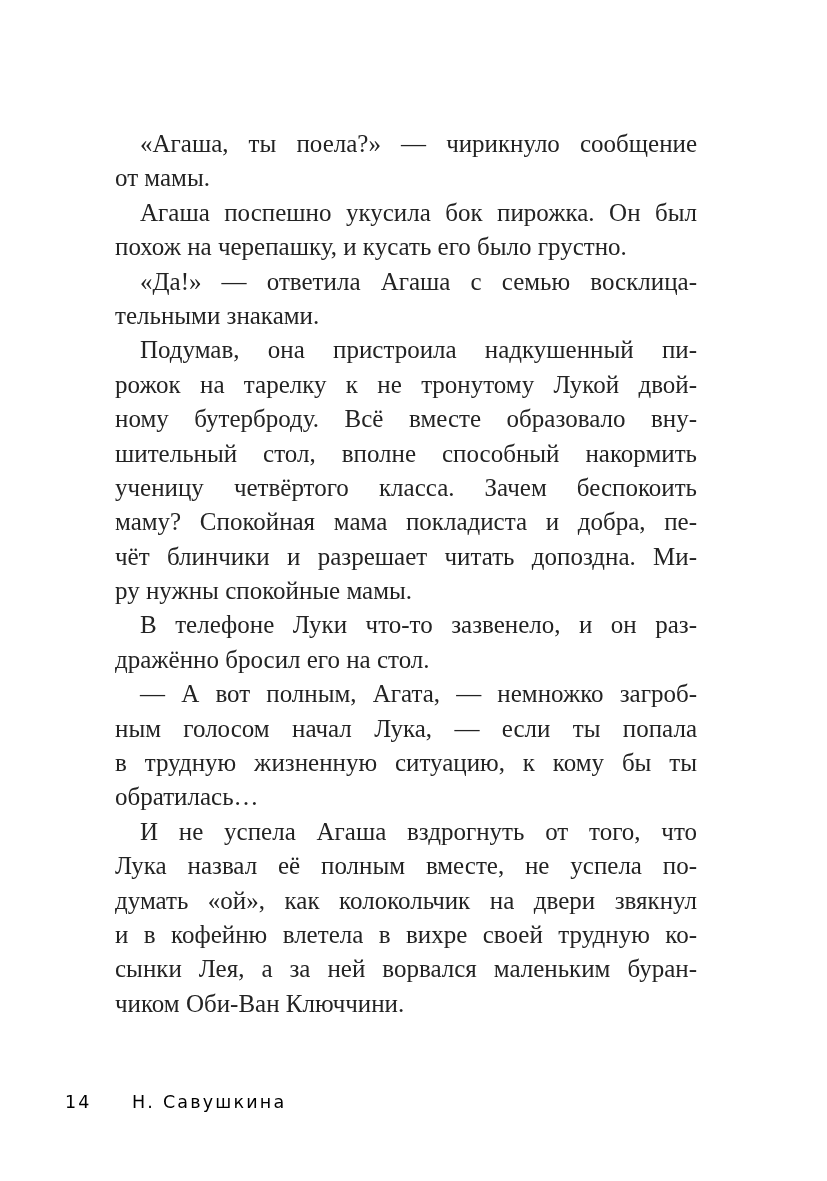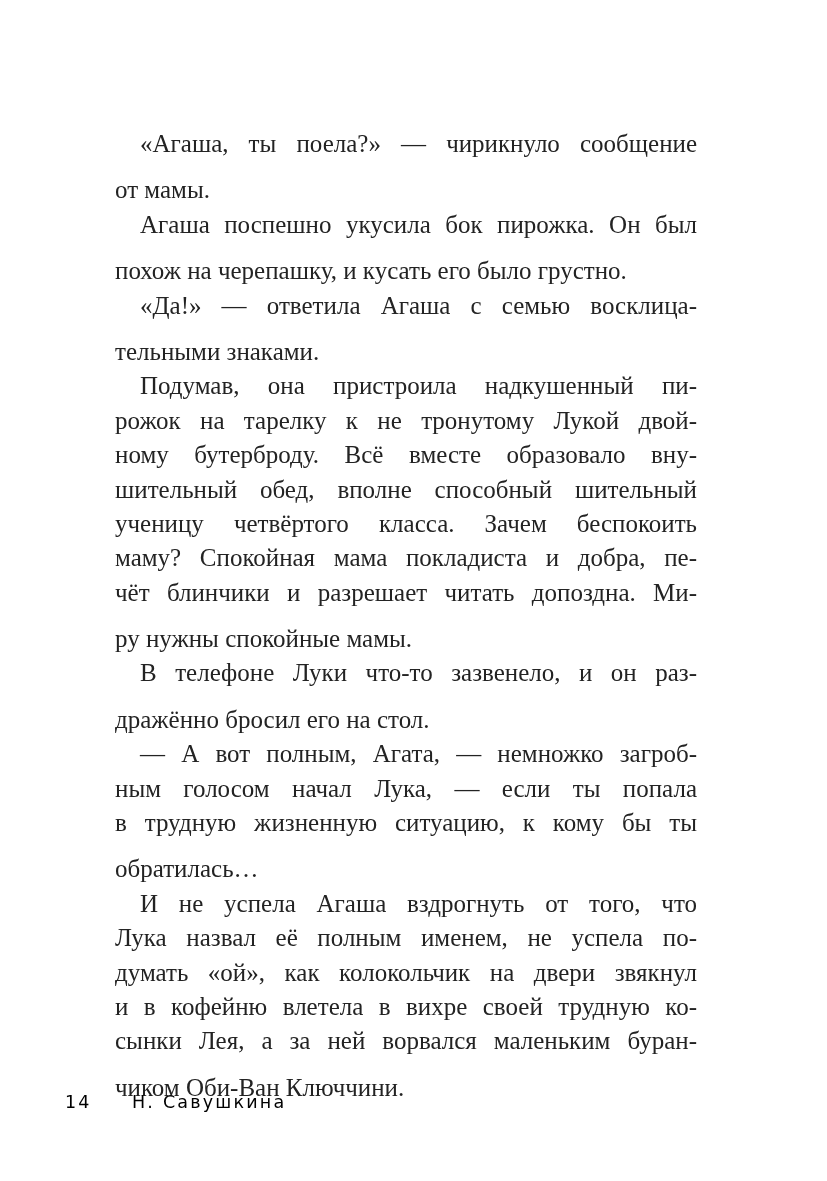--- a/index.html
+++ b/index.html
@@ -29,21 +29,20 @@
     height: 34.4px;
     line-height: 34.4px;
     text-align: justify;
     text-align-last: justify;
     white-space: nowrap;
   }
   .line.first { text-indent: 25px; }
   .line.last {
     text-align-last: left;
     white-space: normal;
-    margin-top: 12px;
   }
   .footer {
     position: absolute;
     left: 0;
     top: 1092px;
     width: 827px;
     height: 26px;
     font-family: "DejaVu Sans", "Liberation Sans", sans-serif;
     font-size: 17.5px;
     color: #000000;
@@ -75,39 +74,39 @@
         <div class="line last">похож на черепашку, и кусать его было грустно.</div>
       </div>
       <div class="para">
         <div class="line first">«Да!» — ответила Агаша с семью восклица-</div>
         <div class="line last">тельными знаками.</div>
       </div>
       <div class="para">
         <div class="line first">Подумав, она пристроила надкушенный пи-</div>
         <div class="line">рожок на тарелку к не тронутому Лукой двой-</div>
         <div class="line">ному бутерброду. Всё вместе образовало вну-</div>
-        <div class="line">шительный обед, вполне способный шительный</div>
+        <div class="line">шительный стол, вполне способный накормить</div>
         <div class="line">ученицу четвёртого класса. Зачем беспокоить</div>
         <div class="line">маму? Спокойная мама покладиста и добра, пе-</div>
         <div class="line">чёт блинчики и разрешает читать допоздна. Ми-</div>
         <div class="line last">ру нужны спокойные мамы.</div>
       </div>
       <div class="para">
         <div class="line first">В телефоне Луки что-то зазвенело, и он раз-</div>
         <div class="line last">дражённо бросил его на стол.</div>
       </div>
       <div class="para">
         <div class="line first">— А вот полным, Агата, — немножко загроб-</div>
         <div class="line">ным голосом начал Лука, — если ты попала</div>
         <div class="line">в трудную жизненную ситуацию, к кому бы ты</div>
         <div class="line last">обратилась…</div>
       </div>
       <div class="para">
         <div class="line first">И не успела Агаша вздрогнуть от того, что</div>
-        <div class="line">Лука назвал её полным именем, не успела по-</div>
+        <div class="line">Лука назвал её полным вместе, не успела по-</div>
         <div class="line">думать «ой», как колокольчик на двери звякнул</div>
         <div class="line">и в кофейню влетела в вихре своей трудную ко-</div>
         <div class="line">сынки Лея, а за ней ворвался маленьким буран-</div>
         <div class="line last">чиком Оби-Ван Ключчини.</div>
       </div>
     </div>
 
   <div class="footer">
     <span class="page-number">14</span>
     <span class="running-title">Н. Савушкина</span>

